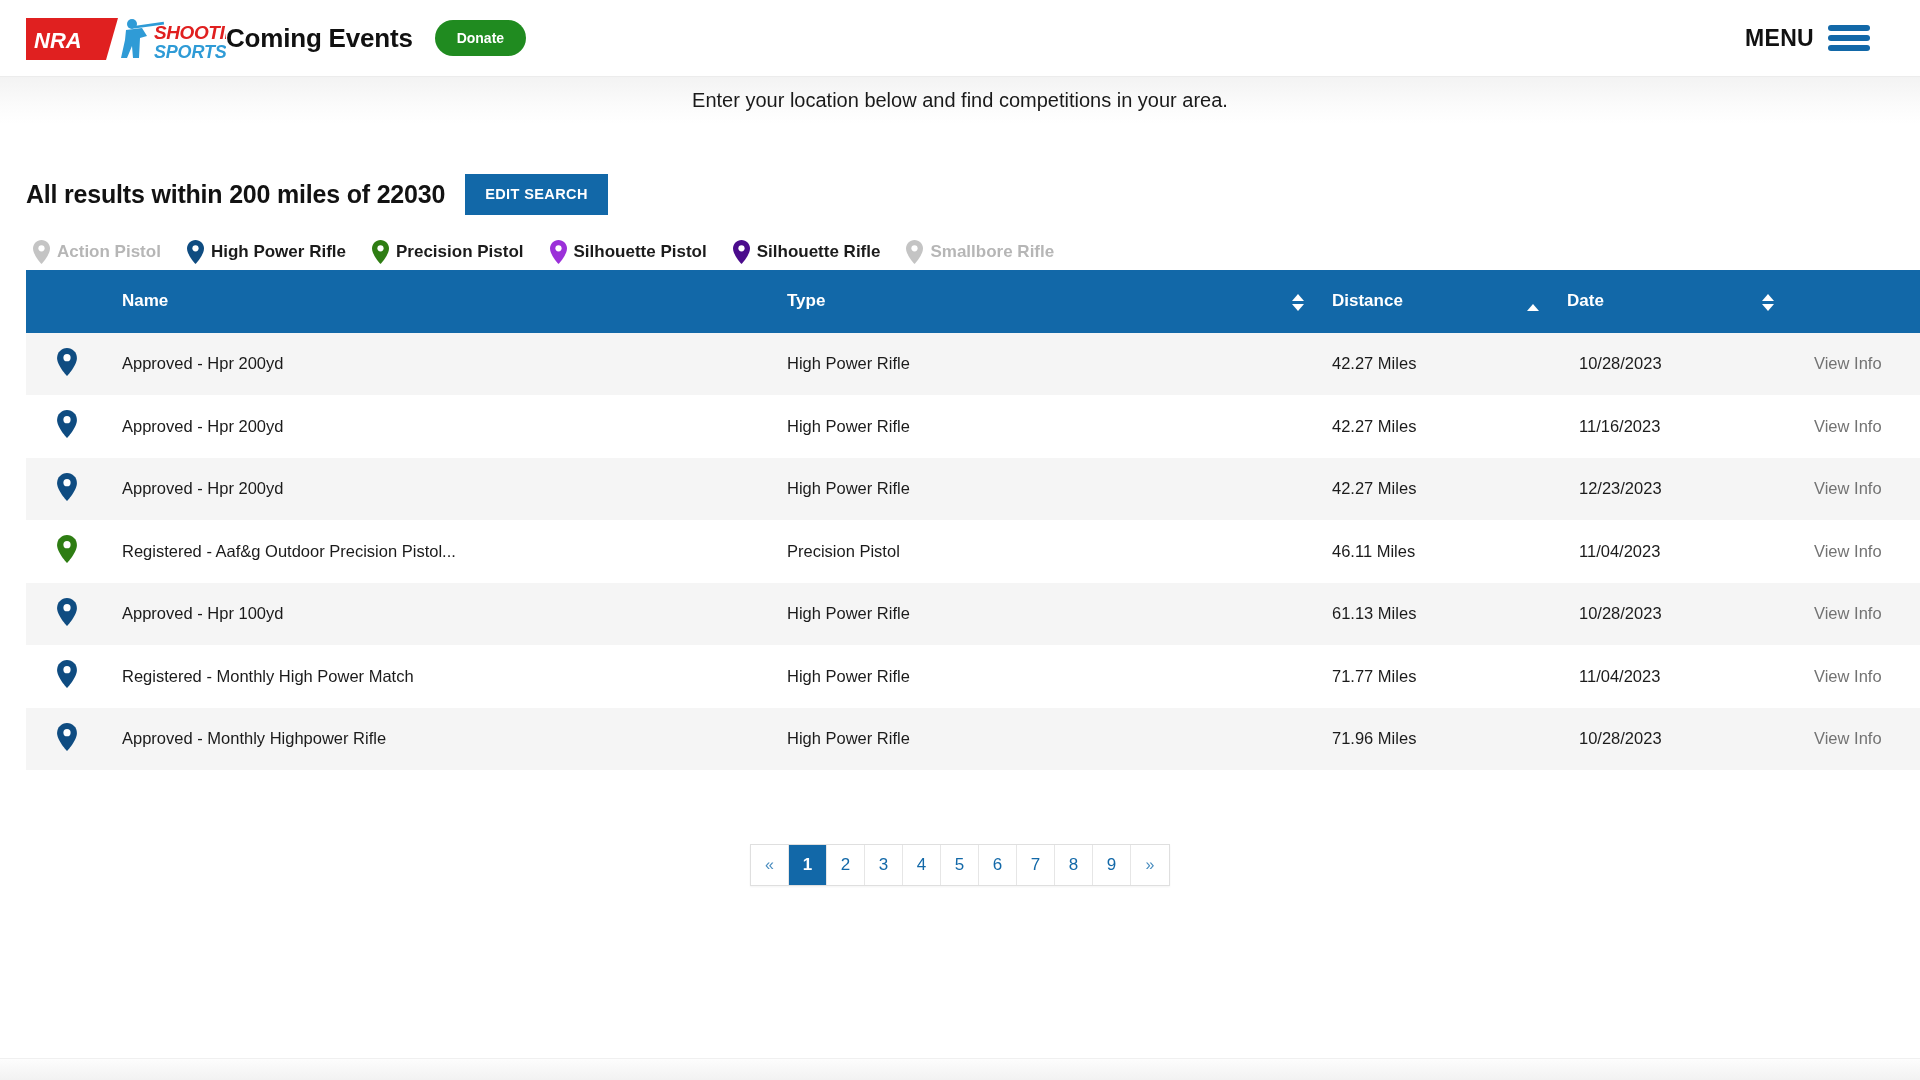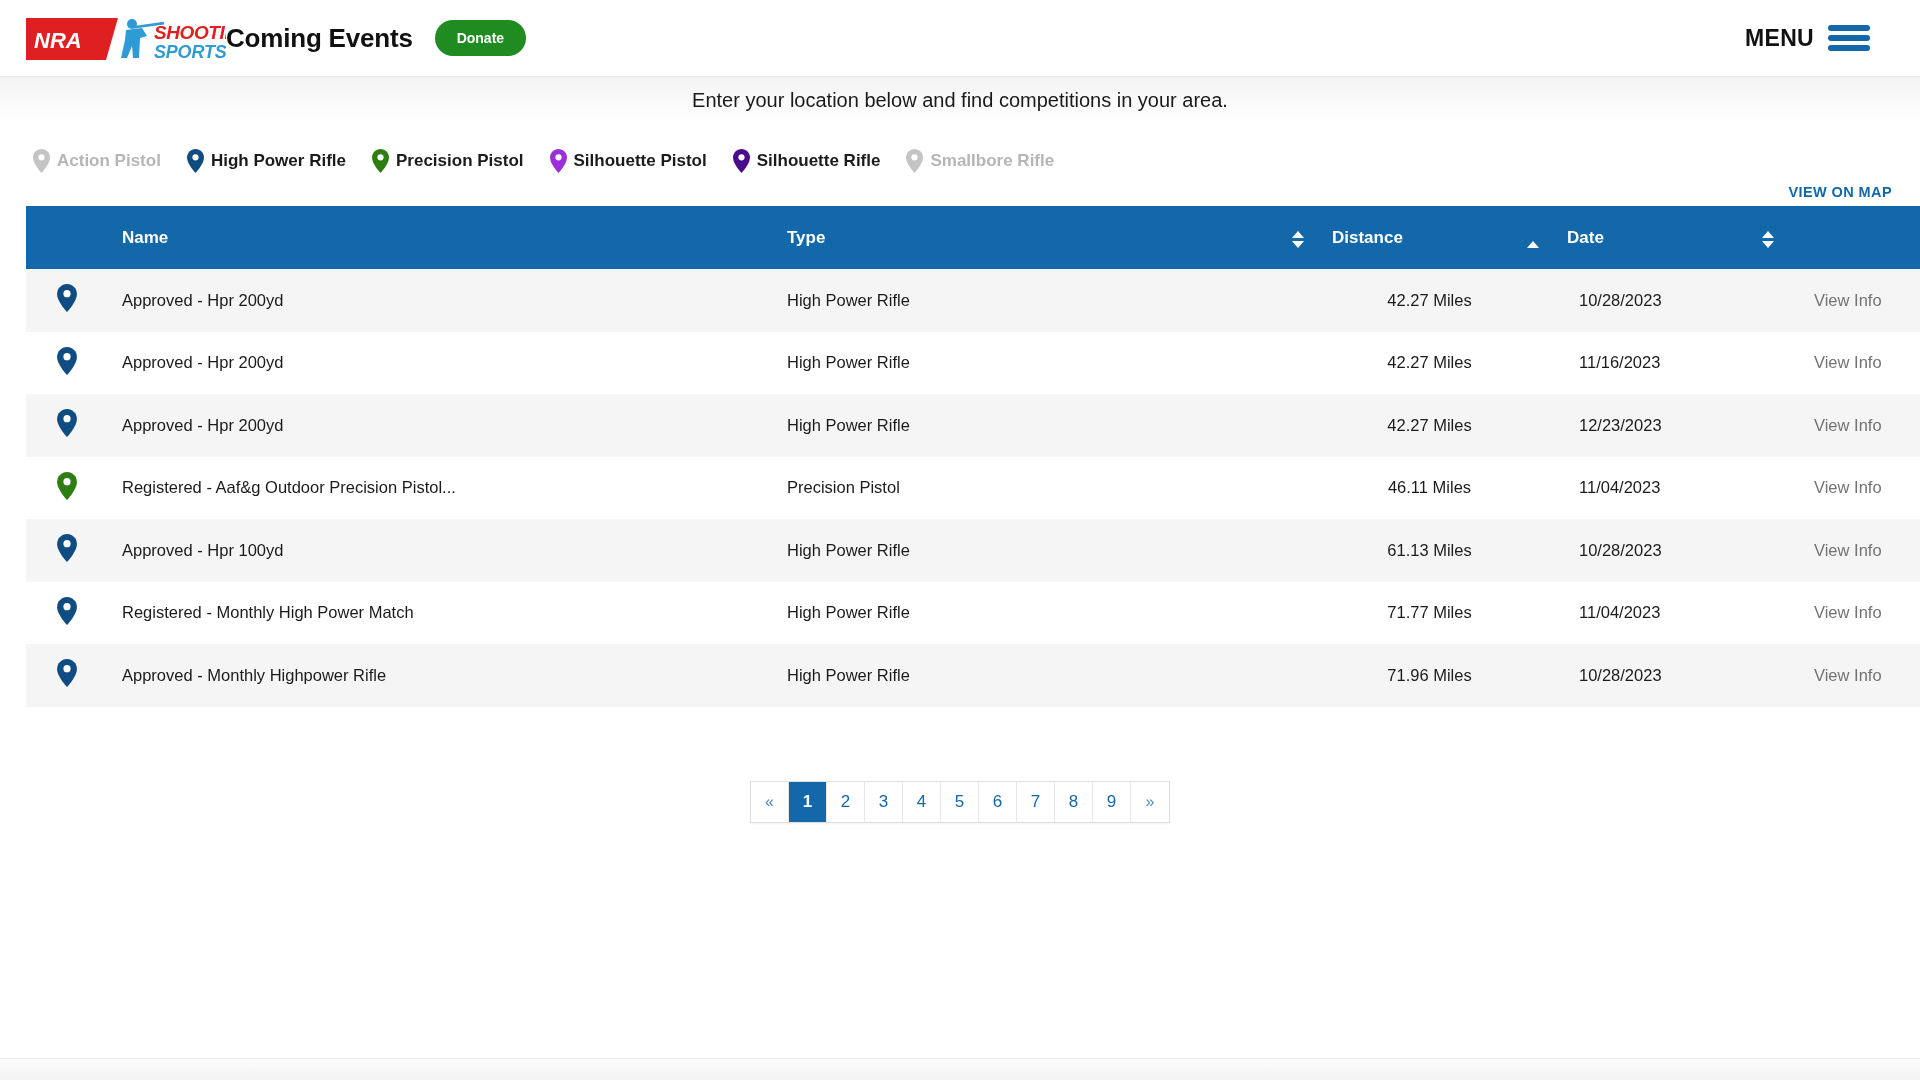--- a/index.html
+++ b/index.html
@@ -245,21 +245,21 @@
     color: #1b1b1b;
     padding: 0 14px;
     vertical-align: middle;
     white-space: nowrap;
     overflow: hidden;
     text-overflow: ellipsis;
   }
 
   td.cell-pin { padding-left: 0; padding-right: 0; text-align: center; }
   td.cell-name { padding-left: 14px; }
-  td.cell-dist { text-align: center; padding-right: 26px; }
+  td.cell-dist { text-align: left; padding-right: 26px; }
   td.cell-date { text-align: left; padding-left: 26px; }
   td.cell-action { text-align: left; padding-left: 26px; }
 
   .view-info-link {
     color: #737373;
     font-size: 16.5px;
     text-decoration: none;
     cursor: pointer;
   }
 
@@ -345,20 +345,24 @@
   </div>
 
 </header>
 
 <div class="subtitle-bar">
   <div class="subtitle-text">Enter your location below and find competitions in your area.</div>
 </div>
 
 <main class="content">
 
+  <div class="results-row">
+    <div class="results-title">All results within 200 miles of 22030</div>
+    <button class="edit-search-btn">EDIT SEARCH</button>
+  </div>
 
   <div class="legend">
 
     <div class="legend-item disabled">
       <svg class="pin" width="17" height="24" viewBox="0 0 17 24">
         <path d="M8.5 0C3.8 0 0 3.8 0 8.5C0 15 8.5 24 8.5 24S17 15 17 8.5C17 3.8 13.2 0 8.5 0Z" fill="#c4c4c4"></path>
         <circle cx="8.5" cy="8.3" r="3.1" fill="#ffffff"></circle>
       </svg>
       <span class="legend-label">Action Pistol</span>
     </div>
@@ -398,23 +402,20 @@
     <div class="legend-item disabled">
       <svg class="pin" width="17" height="24" viewBox="0 0 17 24">
         <path d="M8.5 0C3.8 0 0 3.8 0 8.5C0 15 8.5 24 8.5 24S17 15 17 8.5C17 3.8 13.2 0 8.5 0Z" fill="#c4c4c4"></path>
         <circle cx="8.5" cy="8.3" r="3.1" fill="#ffffff"></circle>
       </svg>
       <span class="legend-label">Smallbore Rifle</span>
     </div>
 
   </div>
 
-  <div class="viewmap-row">
-    <a class="viewmap-link">VIEW ON MAP</a>
-  </div>
 
   <table class="results-table">
     <thead>
       <tr>
         <th class="col-pin"></th>
         <th class="col-name">
           <span>Name</span>
         </th>
         <th class="col-type">
           <span class="th-inner">

